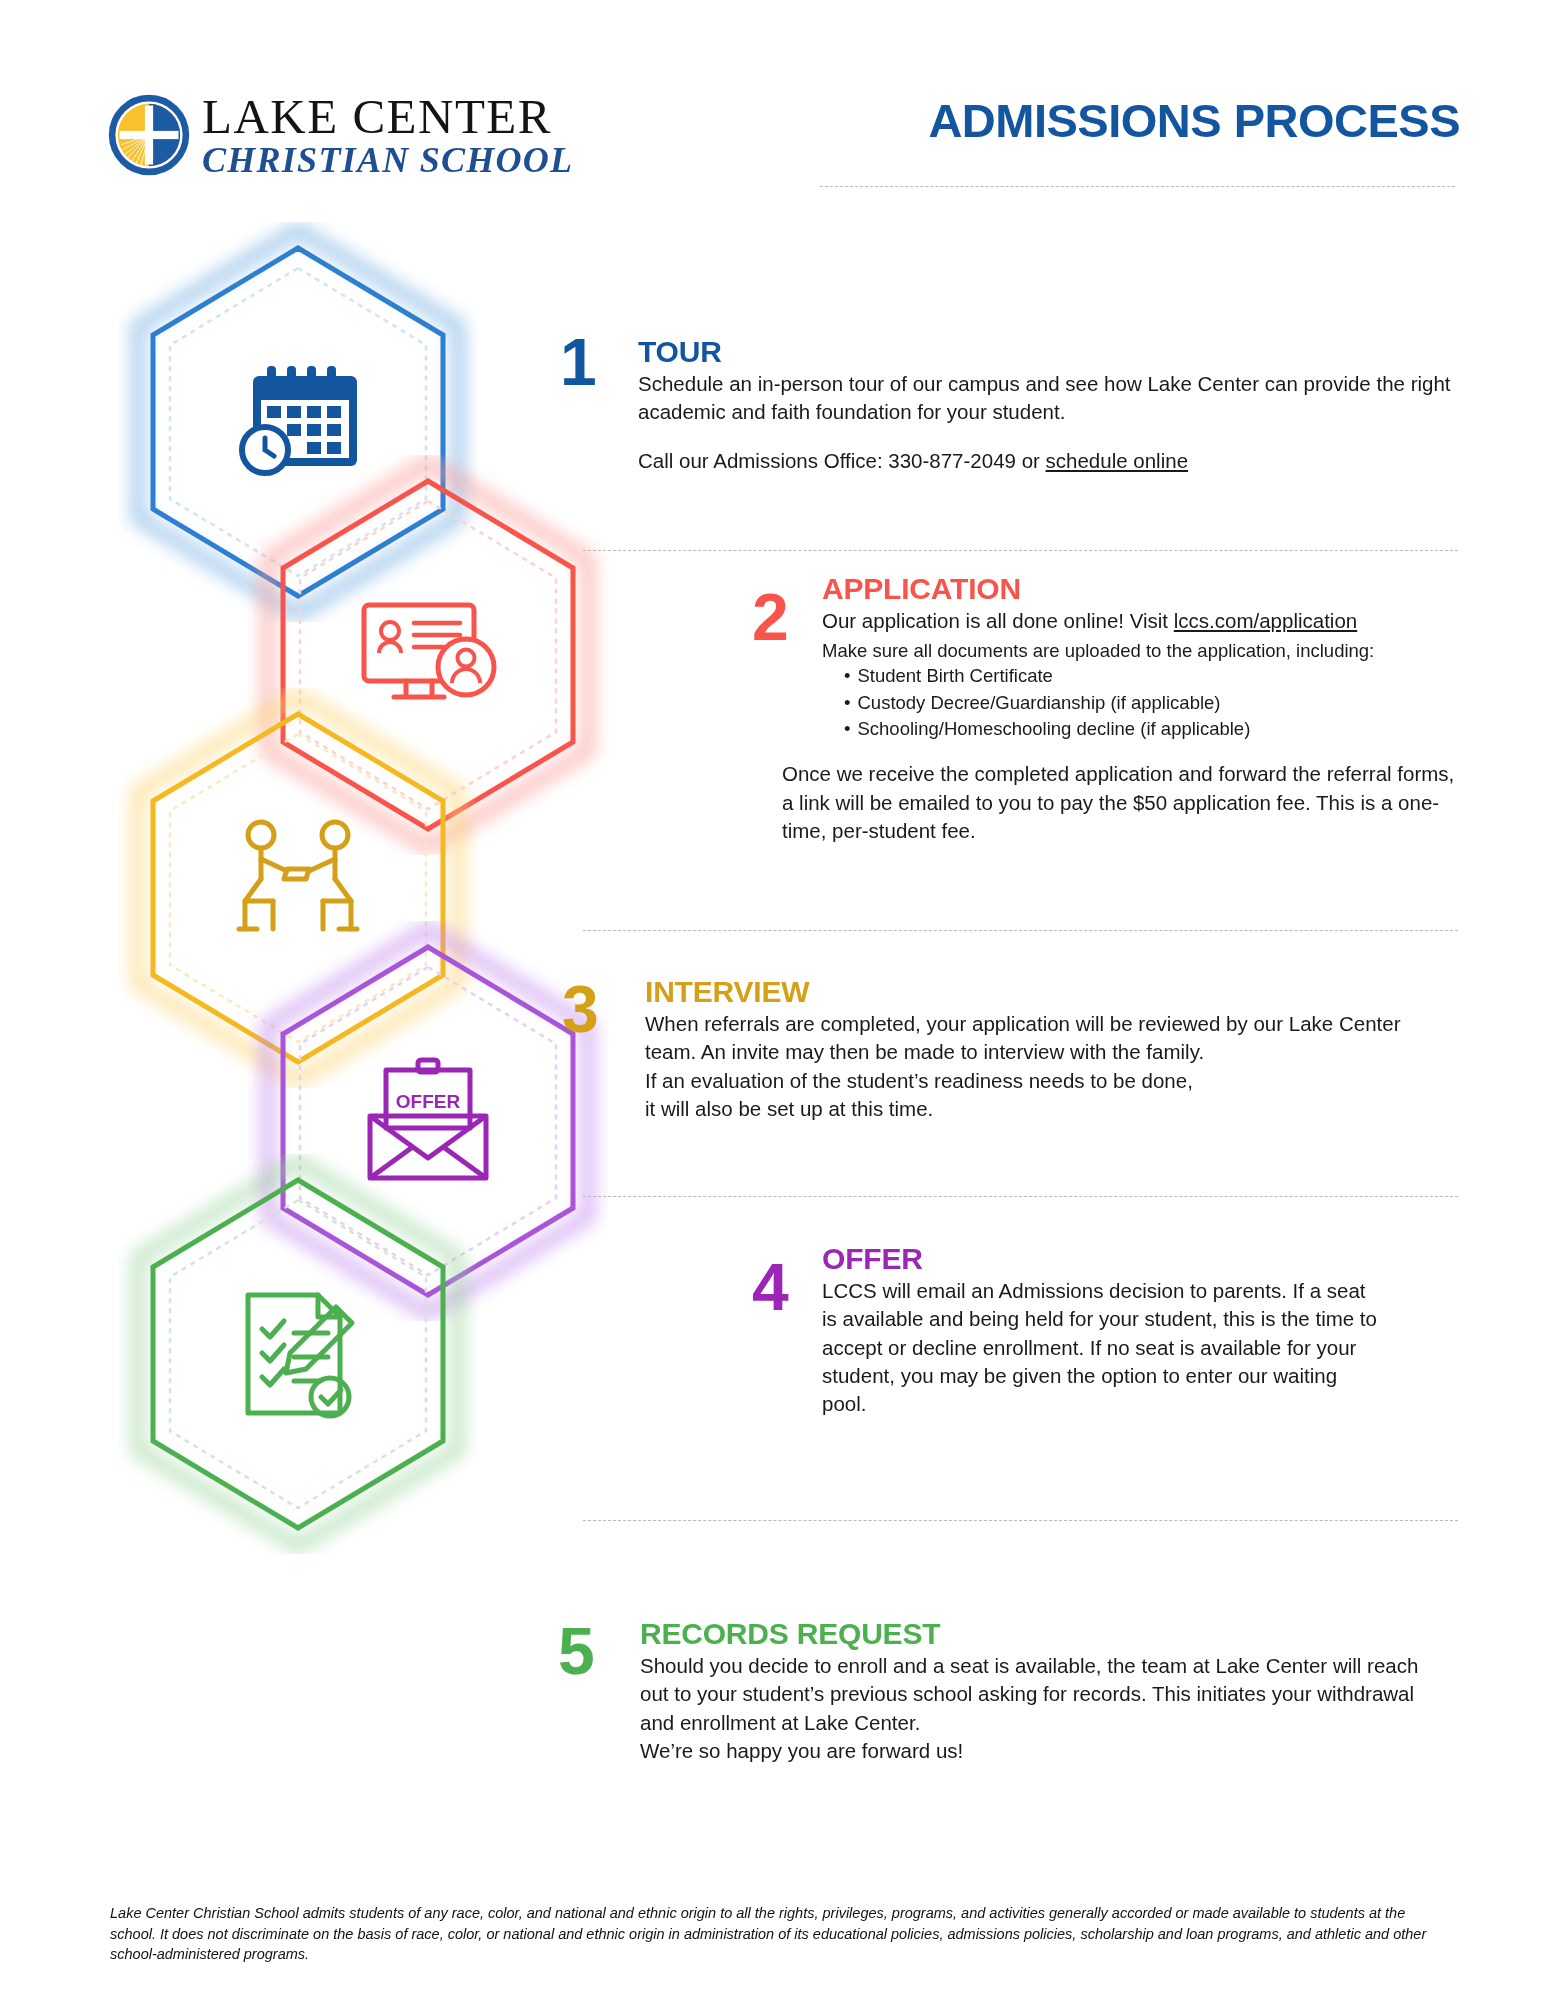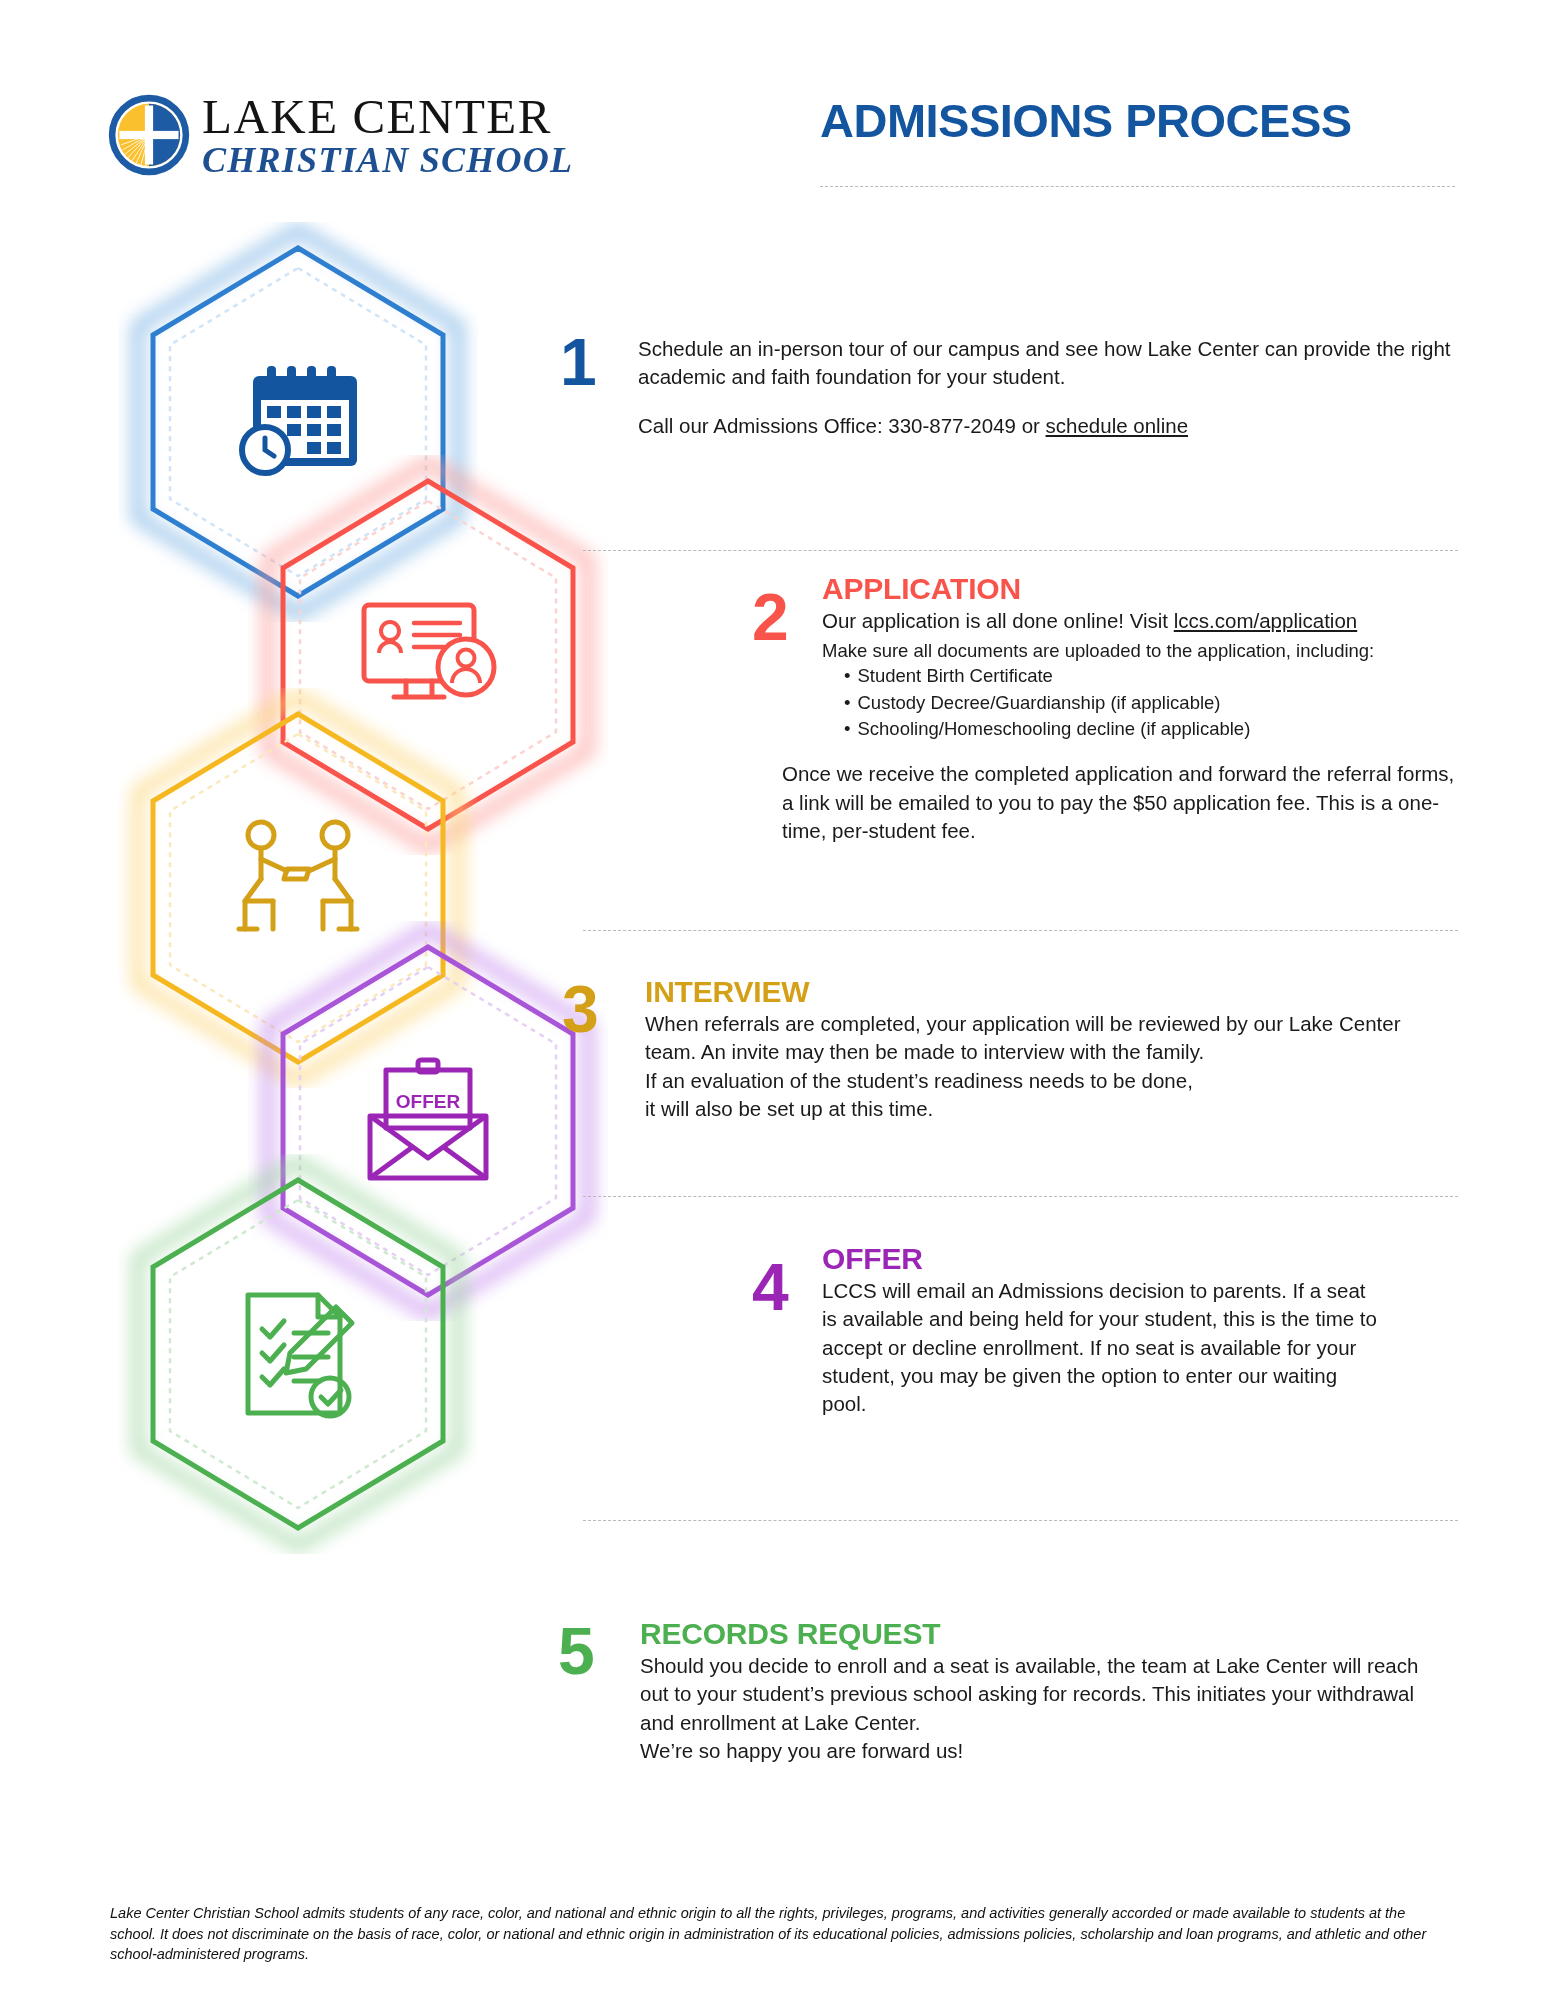--- a/index.html
+++ b/index.html
@@ -22,21 +22,21 @@
     font-size: 49px; letter-spacing: 1.5px; color: #141414; font-weight: 400;
   }
   .logo-line2 {
     font-family: "Liberation Serif", serif;
     font-size: 35px; letter-spacing: 1.2px; color: #1d4f91; font-weight: 700;
     font-style: italic; margin-top: 2px; transform: scaleX(1.03); transform-origin: left;
   }
   .title-block { position: absolute; left: 820px; top: 96px; width: 640px; }
   .main-title {
     font-size: 47px; font-weight: 700; color: #1455a0; letter-spacing: -0.5px;
-    text-align: left; line-height: 1.05; white-space: nowrap;
+    text-align: right; line-height: 1.05; white-space: nowrap;
   }
   .title-rule {
     position: absolute; left: 820px; top: 186px; width: 635px; height: 0;
     border-top: 1px dashed #b9b9b9;
   }
 
   
   .hexes { position: absolute; left: 0; top: 0; width: 560px; height: 1999px; }
   .hex-item { position: absolute; width: 360px; height: 400px; }
   .hex-svg { position: absolute; left: 0; top: 0; width: 360px; height: 400px; }
@@ -269,20 +269,21 @@
             <path d="M103 120 l7 7 l13 -14"></path>
           </g>
         </svg>
       </div>
     </div>
   </div>
 
   <div class="step" style="left:0; top:0;">
     <div class="step-num" style="left:560px; top:333px; color:#1455a0;">1</div>
     <div class="step-body" style="left:638px; top:335px; width:820px;">
+      <div class="step-head" style="color:#1455a0;">TOUR</div>
       <div class="step-p">Schedule an in-person tour of our campus and see how Lake Center can provide the right academic and faith foundation for your student.</div>
       <div class="gap"></div>
       <div class="step-p"><span>Call our Admissions Office: 330-877-2049 or </span><a class="u" href="#" style="color:#1a1a1a;">schedule online</a></div>
     </div>
   </div>
   <div class="divider" style="left:583px; top:550px; width:875px;"></div>
 
   <div class="step" style="left:0; top:0;">
     <div class="step-num" style="left:752px; top:588px; color:#f9544b;">2</div>
     <div class="step-body" style="left:822px; top:572px; width:640px;">

